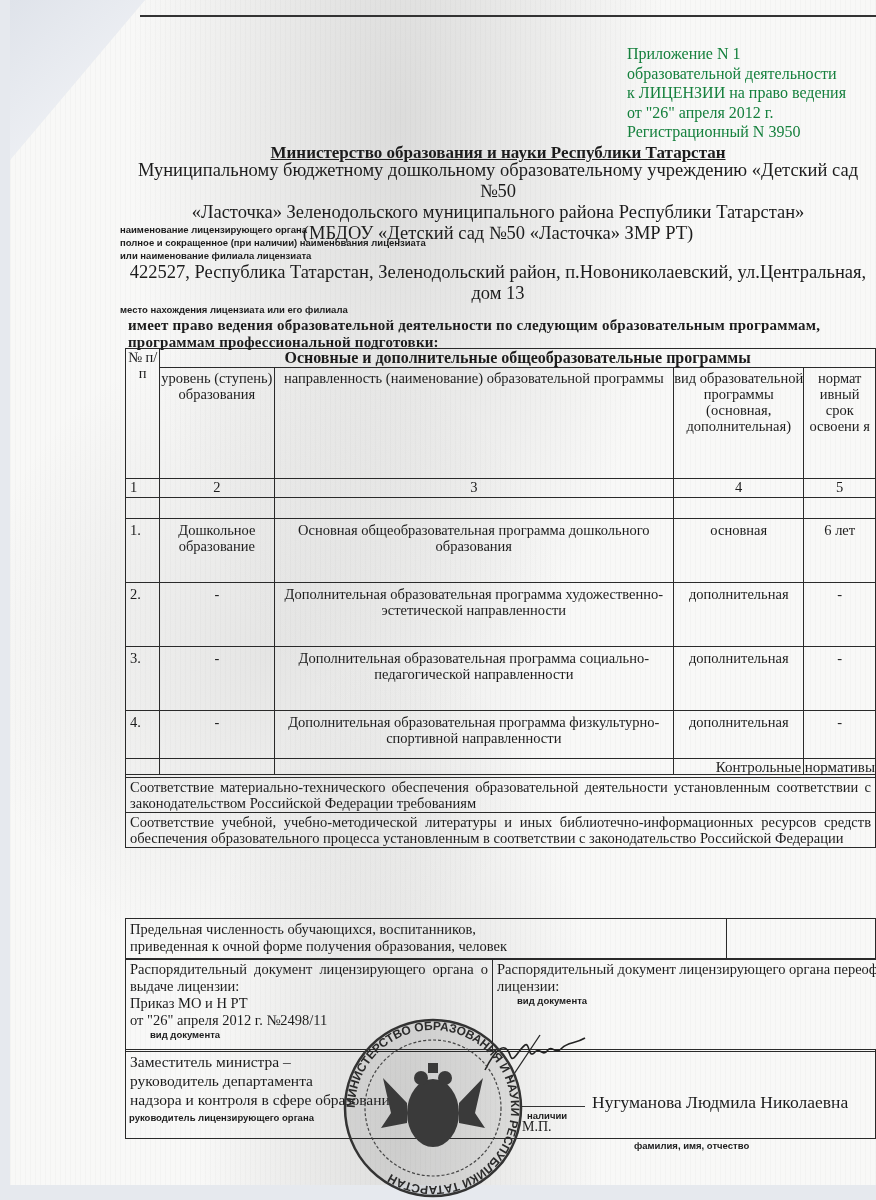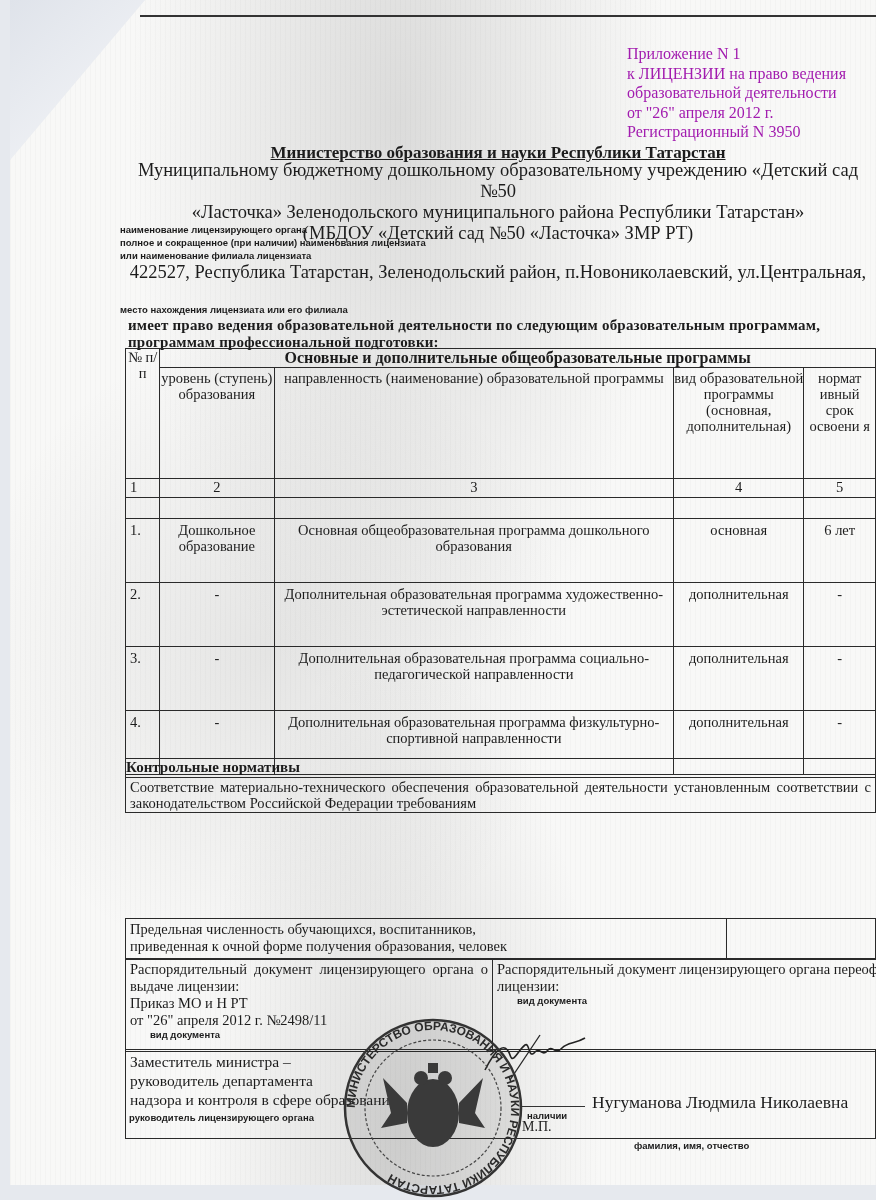--- a/index.html
+++ b/index.html
@@ -23,21 +23,21 @@
       repeating-linear-gradient(90deg, rgba(0,0,0,0.02) 0 1px, rgba(0,0,0,0) 1px 5px);
   }
   .fold {
     position:absolute; left:10px; top:0; width:150px; height:165px;
     background:linear-gradient(135deg,#dfe3ea 0%, #eef0f4 60%, #f6f7f9 100%);
     clip-path:polygon(0 0, 135px 0, 0 160px);
   }
   .top-rule { position:absolute; left:140px; top:15px; width:736px; height:2px; background:#333; }
 
   .appendix {
-    position:absolute; left:627px; top:44px; font-size:16px; line-height:19.5px; color:#a21caf;
+    position:absolute; left:627px; top:44px; font-size:16px; line-height:19.5px; color:#15803d;
   }
   .ministry {
     position:absolute; left:120px; width:756px; top:143px; text-align:center;
     font-size:17px; font-weight:bold; text-decoration:underline;
   }
   .licensee {
     position:absolute; left:120px; width:756px; top:160px; text-align:center;
     font-size:18.5px; line-height:21px;
   }
   .caption-small {
@@ -64,21 +64,21 @@
   .prog-table td { text-align:center; }
   .prog-table .num { text-align:left; padding-left:4px; }
   .col-num { width:31px; } .col-level { width:106px; } .col-dir { width:373px; }
   .col-kind { width:121px; } .col-term { width:66px; }
   .hdr-row th { height:108px; padding-top:2px; }
   .idx-row td { height:18px; }
   .spacer-row td { height:20px; }
   .data-row td { height:60px; padding-top:3px; }
 
   .norms { left:125px; top:758px; width:751px; font-size:14.5px; line-height:16px; }
-  .norms th { font-weight:bold; font-size:15px; text-align:left; height:18px; }
+  .norms th { font-weight:normal; font-size:15px; text-align:right; height:18px; }
   .norms td { text-align:justify; padding:1px 4px; text-align-last:left; }
 
   .limit { left:125px; top:918px; width:751px; font-size:14.5px; line-height:17px; }
   .limit td { padding:2px 4px; height:36px; }
   .limit .val { width:140px; }
 
   .orders { left:125px; top:958px; width:844px; font-size:14.5px; line-height:17px; }
   .orders td { padding:2px 4px; height:88px; }
   .orders .left { width:358px; text-align:justify; }
   .tiny { font-family:"Liberation Sans","DejaVu Sans",sans-serif; font-size:9.5px; font-weight:bold; padding-left:20px; display:block; line-height:12px; }
@@ -99,38 +99,39 @@
 <body>
 
 <div class="fold"></div>
 <div class="paper">
   <div class="paper-noise"></div>
 </div>
 <div class="top-rule"></div>
 
 <div class="appendix">
   <div>Приложение N 1</div>
+  <div>образовательной деятельности</div>
   <div>к ЛИЦЕНЗИИ на право ведения</div>
-  <div>образовательной деятельности</div>
   <div>от "26" апреля 2012 г.</div>
   <div>Регистрационный N 3950</div>
 </div>
 
 <div class="ministry">Министерство образования и науки Республики Татарстан</div>
 <div class="licensee">
   <div>Муниципальному бюджетному дошкольному образовательному учреждению «Детский сад №50</div>
   <div>«Ласточка» Зеленодольского муниципального района Республики Татарстан»</div>
   <div>(МБДОУ «Детский сад №50 «Ласточка» ЗМР РТ)</div>
 </div>
 <div class="caption-small" style="top:223px;">наименование лицензирующего органа</div>
 <div class="caption-small" style="top:236px;">полное и сокращенное (при наличии) наименования лицензиата</div>
 <div class="caption-small" style="top:249px;">или наименование филиала лицензиата</div>
 
 <div class="address">
   <div>422527, Республика Татарстан, Зеленодольский район, п.Новониколаевский, ул.Центральная,</div>
+  <div>дом 13</div>
 </div>
 <div class="caption-small" style="top:303px;">место нахождения лицензиата или его филиала</div>
 
 <div class="rights">
   <div>имеет право ведения образовательной деятельности по следующим образовательным программам,</div>
   <div>программам профессиональной подготовки:</div>
 </div>
 
 <table class="prog-table">
   <tbody>
@@ -189,20 +190,23 @@
 </tbody>
   </table>
 
 <table class="norms">
   <tbody>
       <tr>
         <th>Контрольные нормативы</th>
       </tr>
   <tr>
         <td>Соответствие материально-технического обеспечения образовательной деятельности установленным соответствии с законодательством Российской Федерации требованиям</td>
+      </tr>
+  <tr>
+        <td>Соответствие учебной, учебно-методической литературы и иных библиотечно-информационных ресурсов средств обеспечения образовательного процесса установленным в соответствии с законодательство Российской Федерации</td>
       </tr>
 </tbody>
   </table>
 
 <table class="limit">
   <tbody>
       <tr>
     <td>
       <div>Предельная численность обучающихся, воспитанников,</div>
       <div>приведенная к очной форме получения образования, человек</div>

